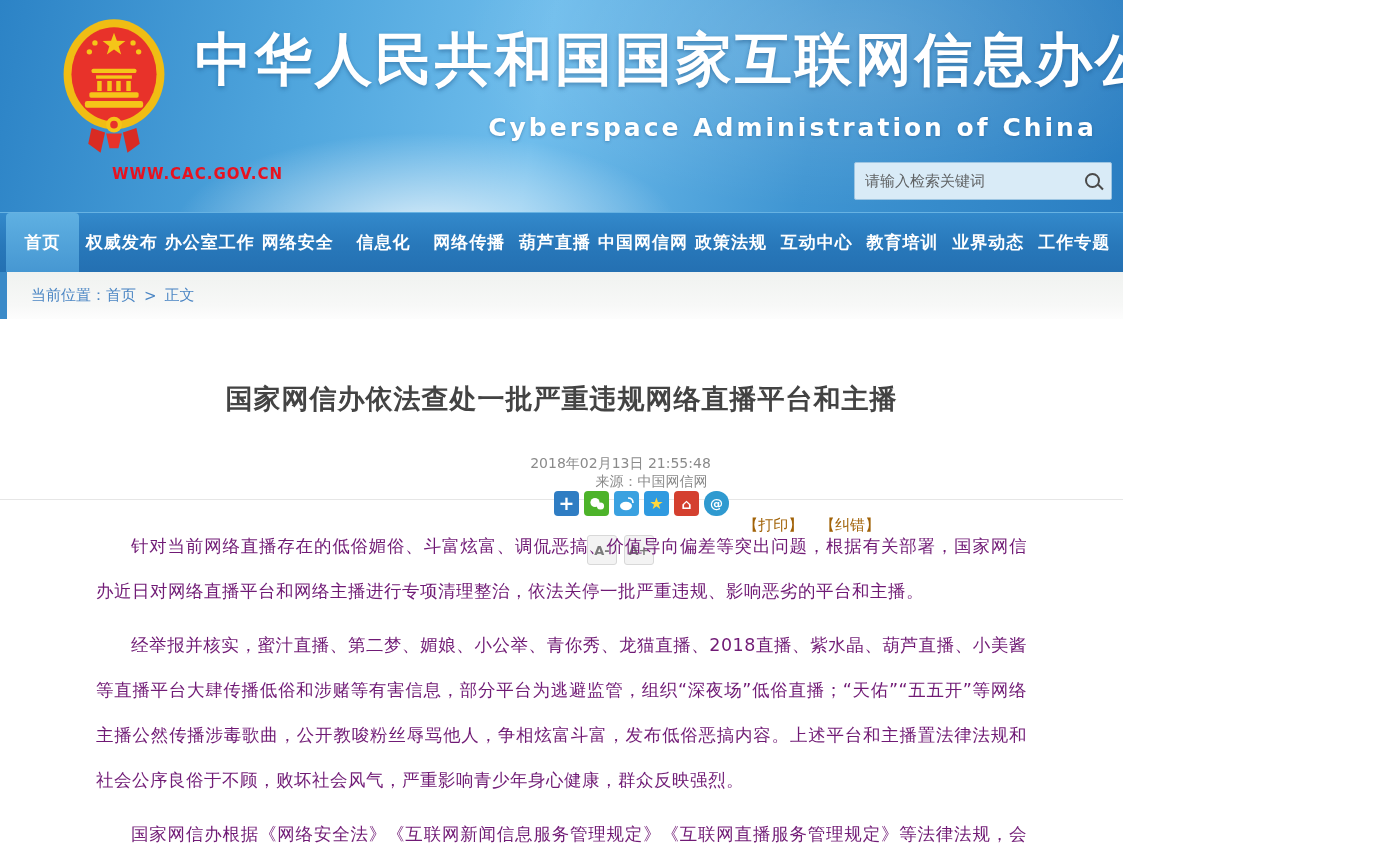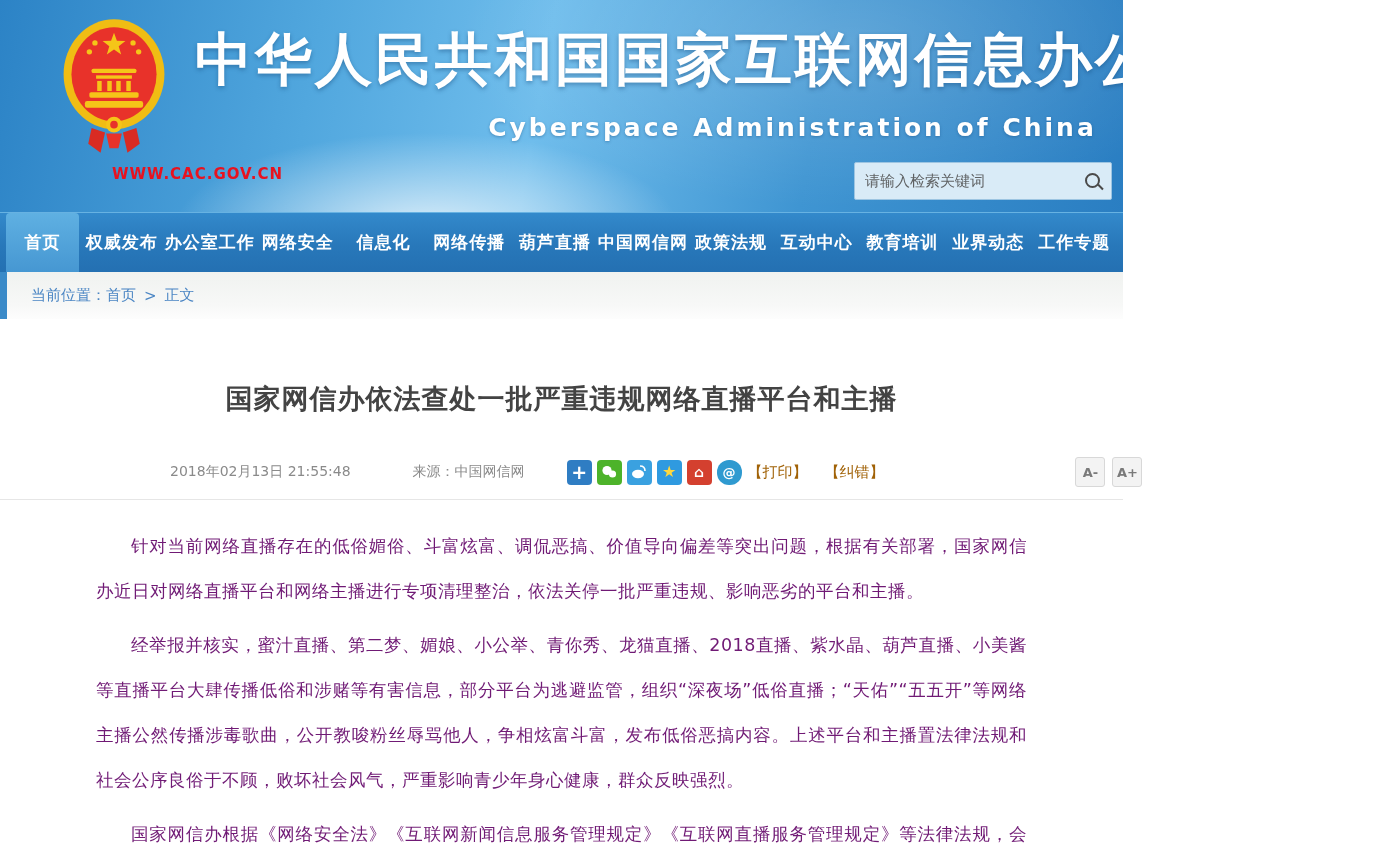--- a/index.html
+++ b/index.html
@@ -143,20 +143,21 @@
     letter-spacing: 1px;
   }
   .meta-row {
     margin-top: 38px;
     padding: 0 52px 0 170px;
     height: 34px;
     display: flex;
     align-items: center;
     font-size: 14px;
     color: #8a8a8a;
+    flex-direction: column;
   }
   .meta-date { white-space: nowrap; }
   .meta-source { margin-left: 62px; white-space: nowrap; }
   .share-icons { display: flex; gap: 5px; margin-left: 42px; }
   .share-icon {
     width: 25px; height: 25px;
     border-radius: 4px;
     display: flex; align-items: center; justify-content: center;
     color: #fff; font-size: 15px; font-weight: bold;
     cursor: pointer;

